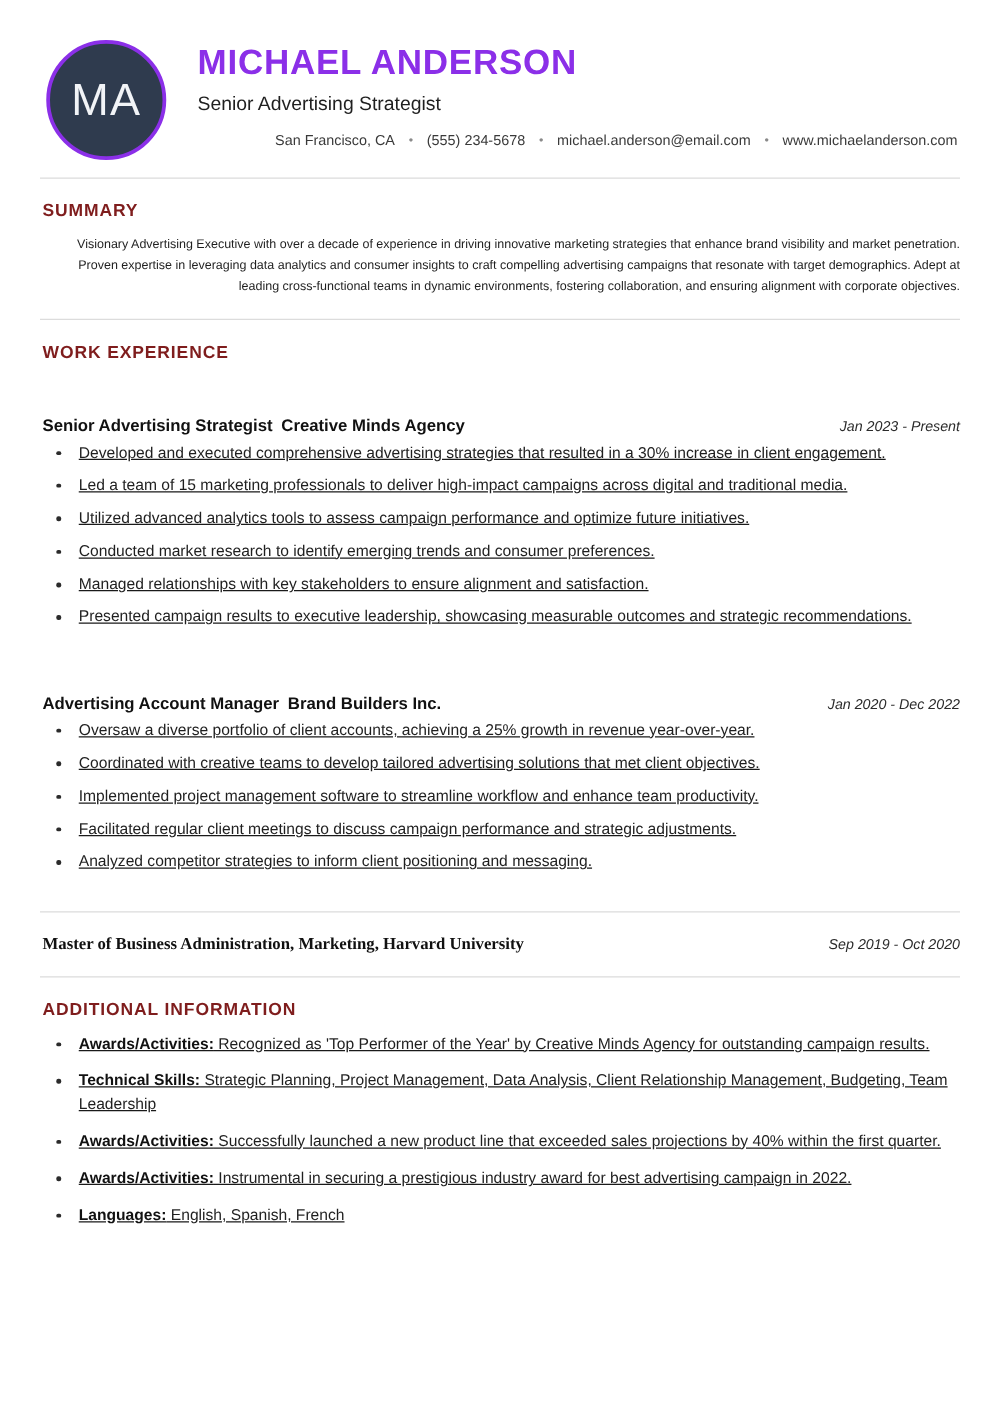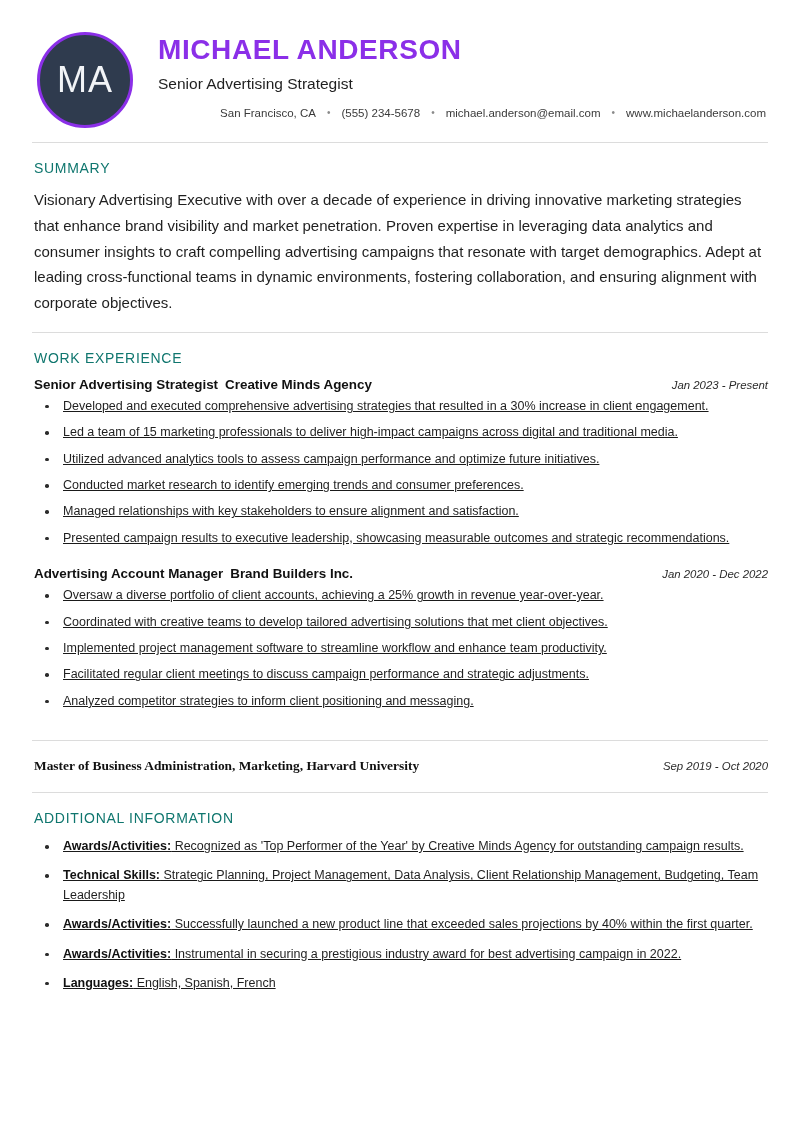--- a/index.html
+++ b/index.html
@@ -85,46 +85,47 @@
 
   
   .divider {
     border: 0;
     border-top: 1px solid #dcdcdc;
     margin: 0;
   }
   .section { padding-top: 17px; }
   .section-title {
     font-size: 14px;
-    font-weight: normal;
-    color: #0f766e;
+    font-weight: bold;
+    color: #7f1d1d;
     letter-spacing: 0.7px;
     margin: 0 0 11px 2px;
   }
 
   .summary-text {
-    font-size: 15px;
+    font-size: 10px;
     line-height: 1.72;
     color: #1f1f1f;
     margin: 1px 0 16px 2px;
-    text-align: left;
+    text-align: right;
   }
 
   
   .job { margin-bottom: 4px; }
   .job-head {
     display: flex;
     align-items: baseline;
     justify-content: space-between;
     margin: 0 0 5px 2px;
   }
   .job-heading {
     font-size: 13.4px;
     font-weight: bold;
     color: #111111;
+    margin-top: 33px;
   }
   .job-company { padding-left: 7px; }
   .job-dates {
     font-size: 11.4px;
     font-style: italic;
     color: #2b2b2b;
     white-space: nowrap;
     padding-left: 14px;
   }
 

